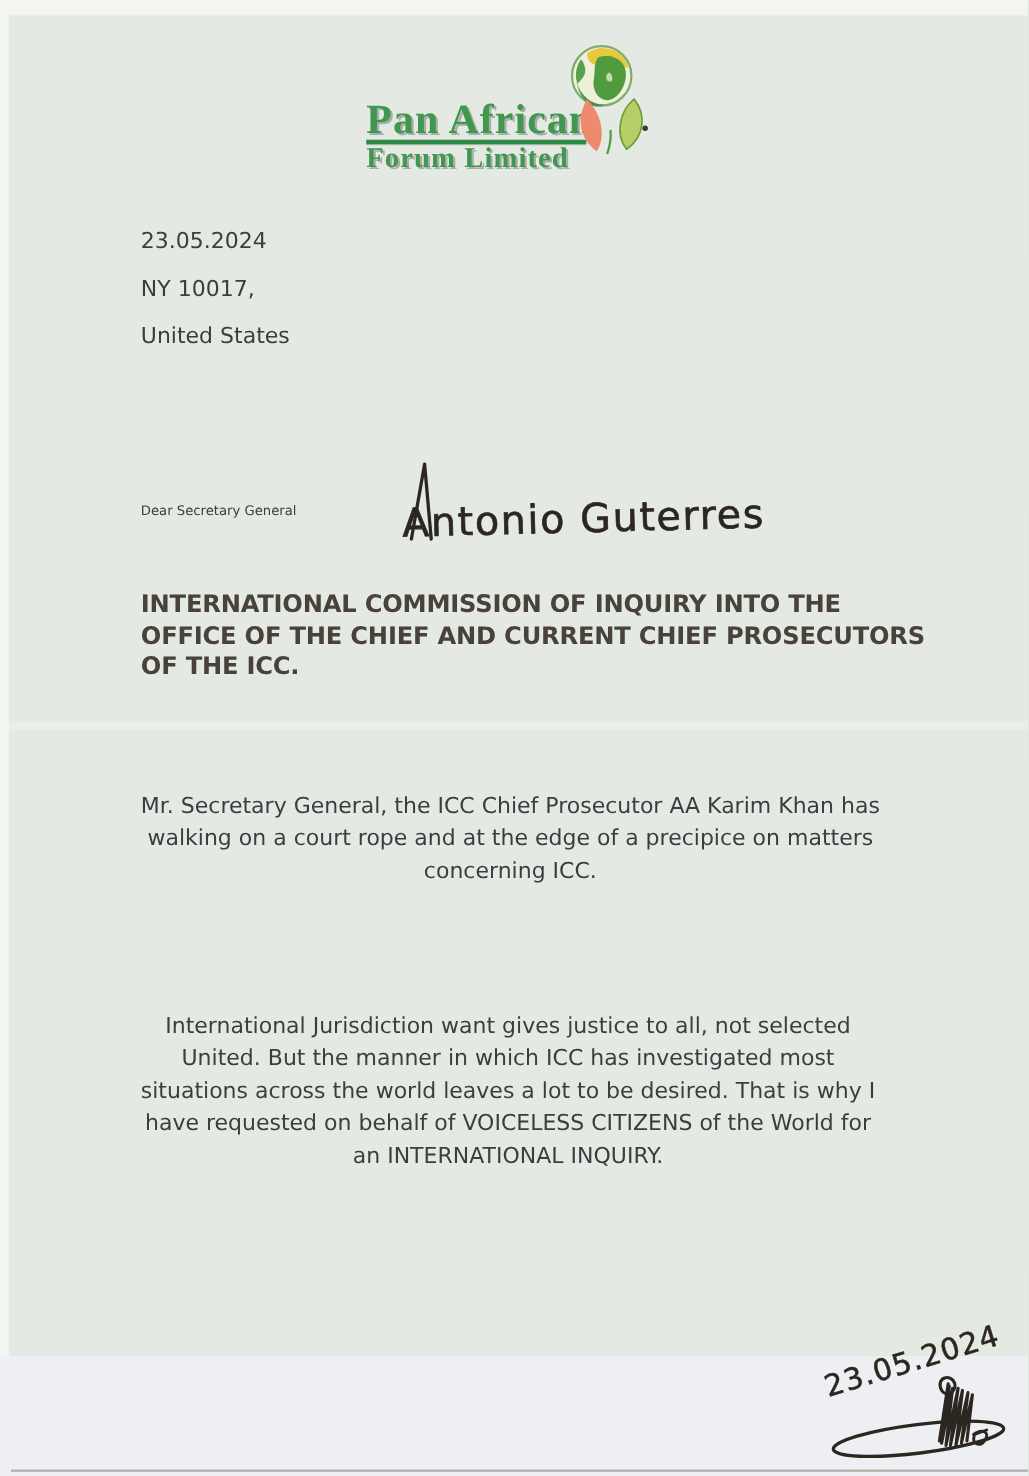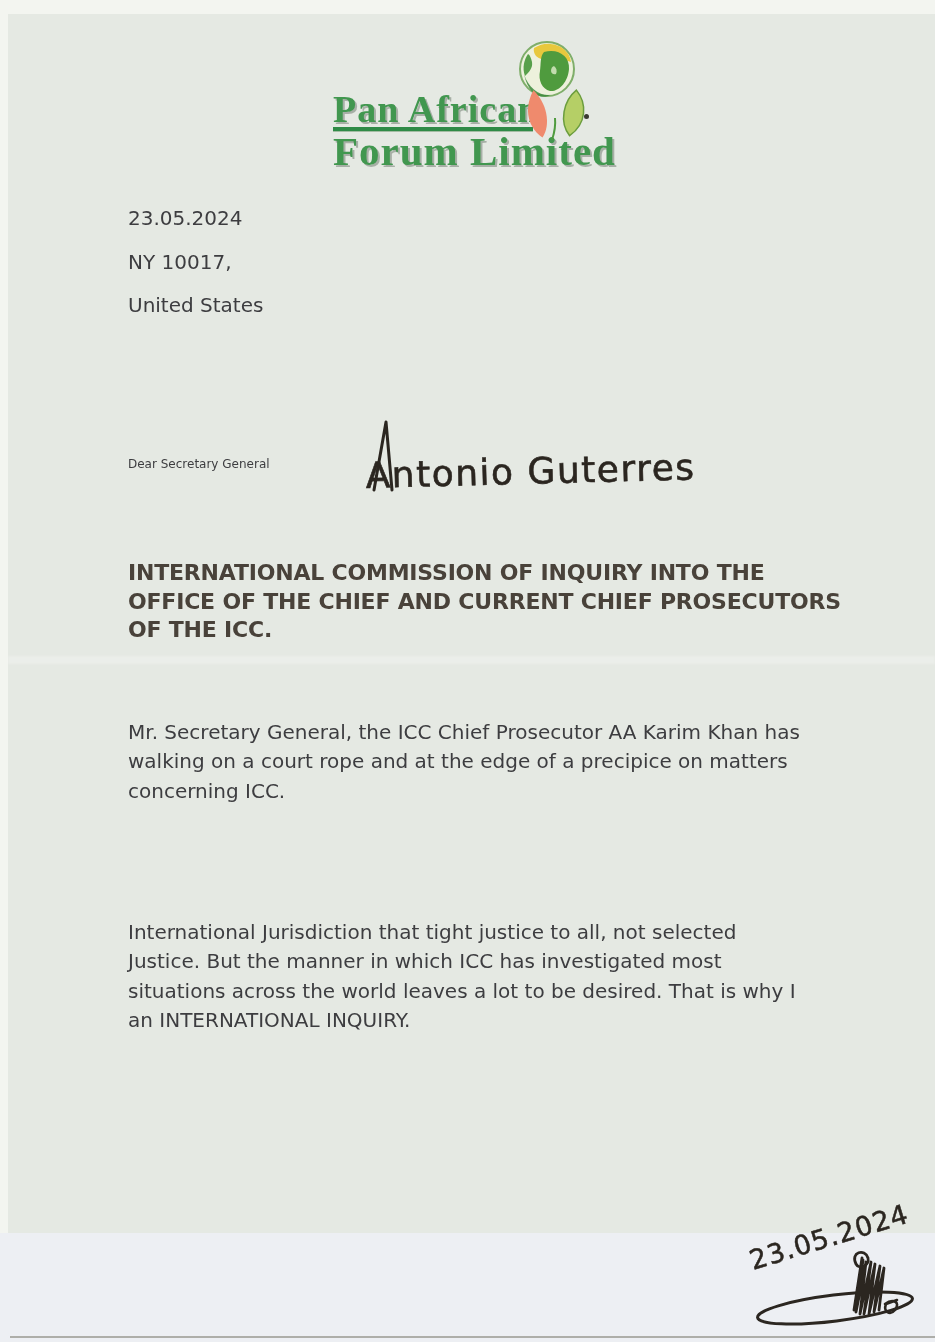--- a/index.html
+++ b/index.html
@@ -28,21 +28,21 @@
   }
   
   .logo-text{
     position:absolute;left:333px;
     font-family:"Liberation Serif",serif;font-weight:bold;
     color:#41974f;
     text-shadow:2px 2px 0 rgba(90,105,92,0.45);
     letter-spacing:1px;white-space:nowrap;line-height:1;
   }
   #logo-line1{top:90px;font-size:38px;}
-  #logo-line2{top:131px;font-size:41px;}
+  #logo-line2{top:131px;font-size:26px;}
   #logo-underline{
     position:absolute;left:333px;top:127px;width:200px;height:4px;
     background:#2f8b47;box-shadow:0 1px 0 rgba(120,160,120,.6);
   }
   #logo-globe{position:absolute;left:514px;top:38px;}
   #logo-leaves{position:absolute;left:522px;top:88px;}
   #ink-dot{
     position:absolute;left:584px;top:114px;width:5px;height:5px;
     border-radius:50%;background:#3a3a33;
   }
@@ -56,25 +56,25 @@
     position:absolute;left:128px;top:450px;
     font-size:12px;line-height:29px;white-space:nowrap;
   }
   #handwritten-name{
     position:absolute;left:362px;top:414px;width:360px;height:100px;
     pointer-events:none;
   }
   #subject-block{
     position:absolute;left:128px;top:536px;
     font-size:22px;font-weight:bold;line-height:28.5px;
-    letter-spacing:-0.2px;color:#49423a;white-space:nowrap;margin-top:23px;
+    letter-spacing:-0.2px;color:#49423a;white-space:nowrap;
   }
   .para{
     position:absolute;left:128px;
-    font-size:20px;line-height:29.4px;white-space:nowrap;
+    font-size:20px;line-height:29.4px;white-space:nowrap;text-align:center;
   }
   #para1{top:718px;}
   #para2{top:918px;}
   
   #hand-bottom{position:absolute;left:735px;top:1200px;}
   .hand-ink{fill:#2b2620;}
   .hand-stroke{fill:none;stroke:#2b2620;stroke-linecap:round;stroke-linejoin:round;}
 </style>
 </head>
 <body>
@@ -124,23 +124,24 @@
     <div>OF THE ICC.</div>
   </div>
 
   <div id="para1" class="para typed">
     <div>Mr. Secretary General, the ICC Chief Prosecutor AA Karim Khan has</div>
     <div>walking on a court rope and at the edge of a precipice on matters</div>
     <div>concerning ICC.</div>
   </div>
 
   <div id="para2" class="para typed">
-    <div>International Jurisdiction that tight justice to all, not selected</div>
-    <div>Justice. But the manner in which ICC has investigated most</div>
+    <div>International Jurisdiction want gives justice to all, not selected</div>
+    <div>United. But the manner in which ICC has investigated most</div>
     <div>situations across the world leaves a lot to be desired. That is why I</div>
+    <div>have requested on behalf of VOICELESS CITIZENS of the World for</div>
     <div>an INTERNATIONAL INQUIRY.</div>
   </div>
 
   <div id="bottom-band"></div>
   <div id="bottom-edge-line"></div>
 
   <svg id="hand-bottom" width="200" height="140" viewBox="0 0 200 140">
     <text x="18" y="70" transform="rotate(-17 18 70)" font-family="DejaVu Sans, sans-serif" font-size="27" letter-spacing="1" class="hand-ink" stroke="#2b2620" stroke-width="0.5">23.05.2024</text>
     <g>
       <ellipse cx="100" cy="108" rx="78" ry="13" class="hand-stroke" stroke-width="3" transform="rotate(-7 100 108)"></ellipse>

